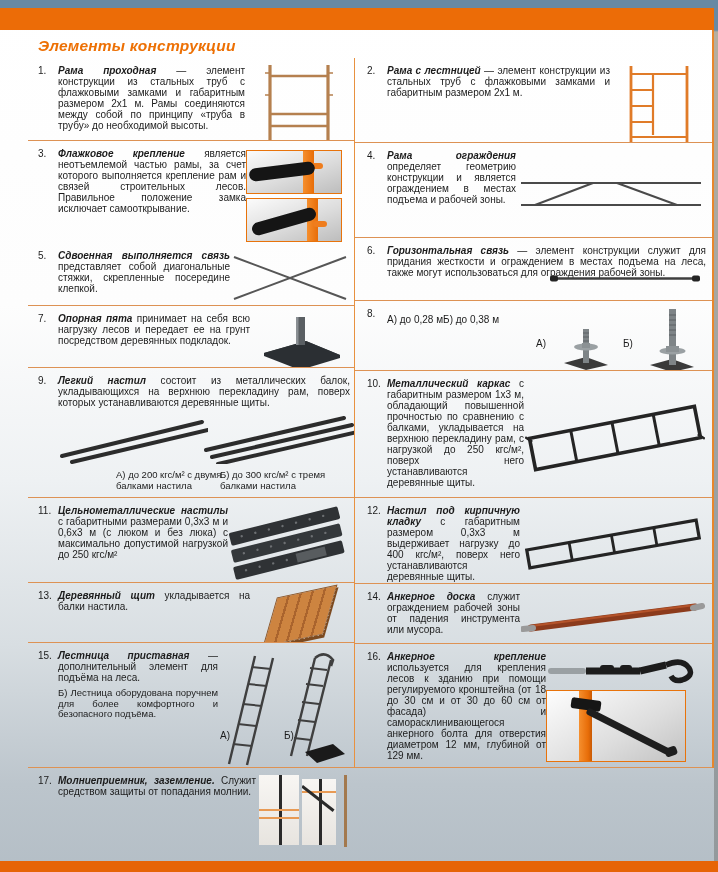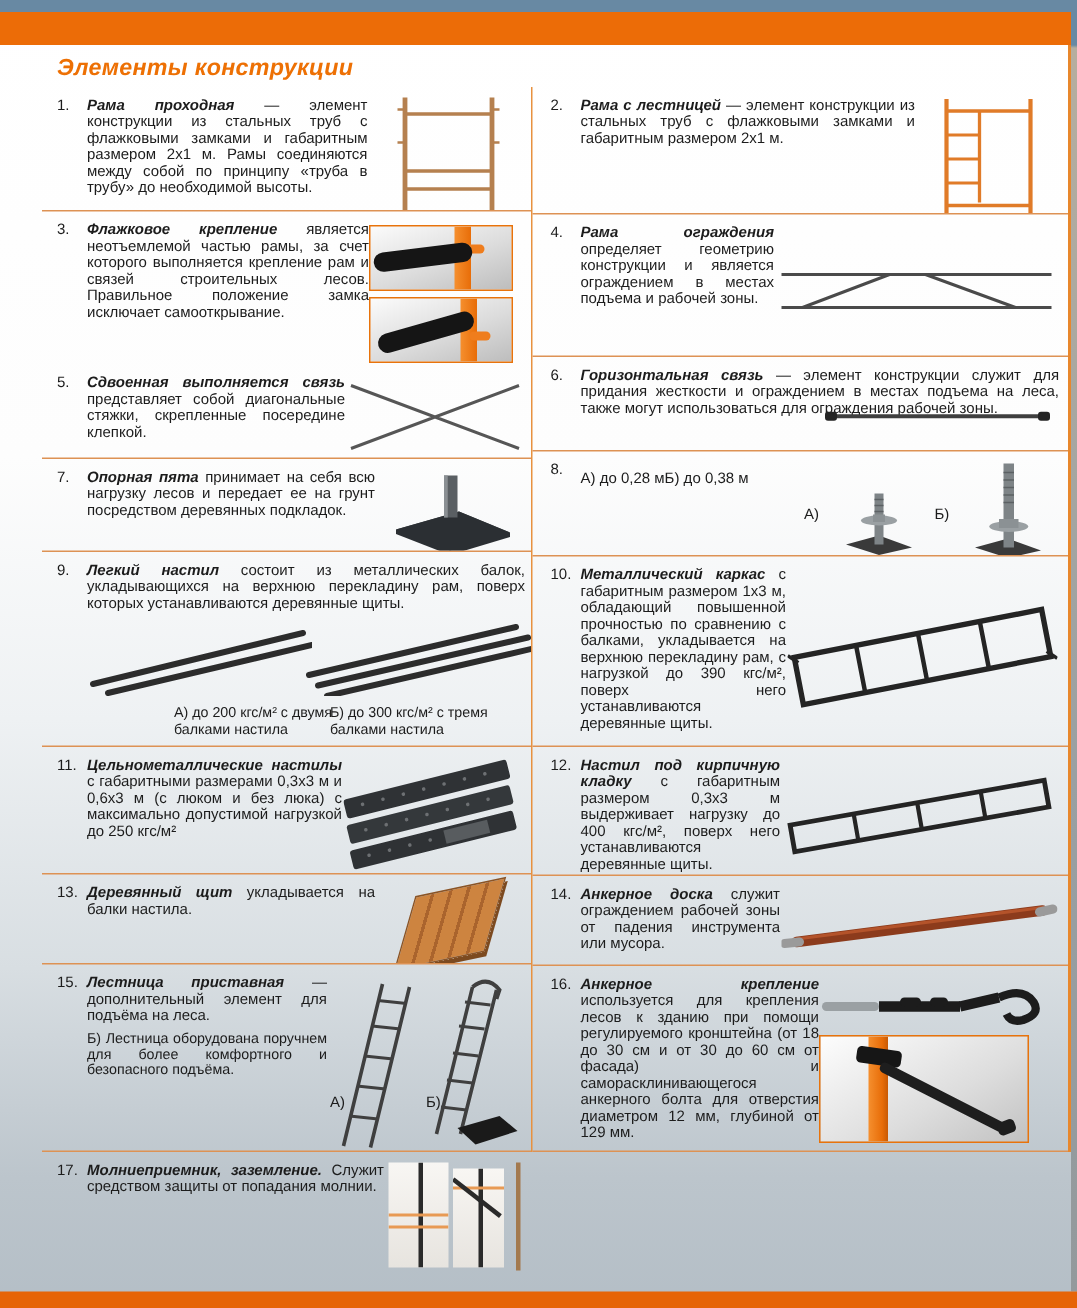--- a/index.html
+++ b/index.html
@@ -332,21 +332,21 @@
               <ellipse cx="140.5" cy="44" rx="13" ry="3.6" fill="#9aa0a3"></ellipse>
               <rect x="134" y="39" width="13" height="6" fill="#8b9194"></rect>
             </g>
           </svg>
         </div>
       </div>
 
       <div class="cell" style="height:127px">
         <div class="num">10.</div>
         <div class="bodycol">
-            <p class="txt"><span class="lead">Металлический каркас</span><span> </span><span>с габаритным размером 1х3 м, обладающий повышенной прочностью по сравнению с балками, укладывается на верхнюю перекладину рам, с нагрузкой до 390 кгс/м², поверх него устанавливаются деревянные щиты.</span></p>
+            <p class="txt"><span class="lead">Металлический каркас</span><span> </span><span>с габаритным размером 1х3 м, обладающий повышенной прочностью по сравнению с балками, укладывается на верхнюю перекладину рам, с нагрузкой до 250 кгс/м², поверх него устанавливаются деревянные щиты.</span></p>
           </div>
         <div class="ill" style="width:182px">
           <svg width="180" height="84" viewBox="0 0 180 84">
             <g transform="rotate(-11 90 42)" stroke="#242424" stroke-width="3.6" fill="none">
               <rect x="6" y="26" width="168" height="32"></rect>
               <path d="M48 26 V58 M90 26 V58 M132 26 V58" stroke-width="3"></path>
               <path d="M2 24 L8 30 M172 54 L178 60" stroke-width="2.4"></path>
             </g>
           </svg>
         </div>

